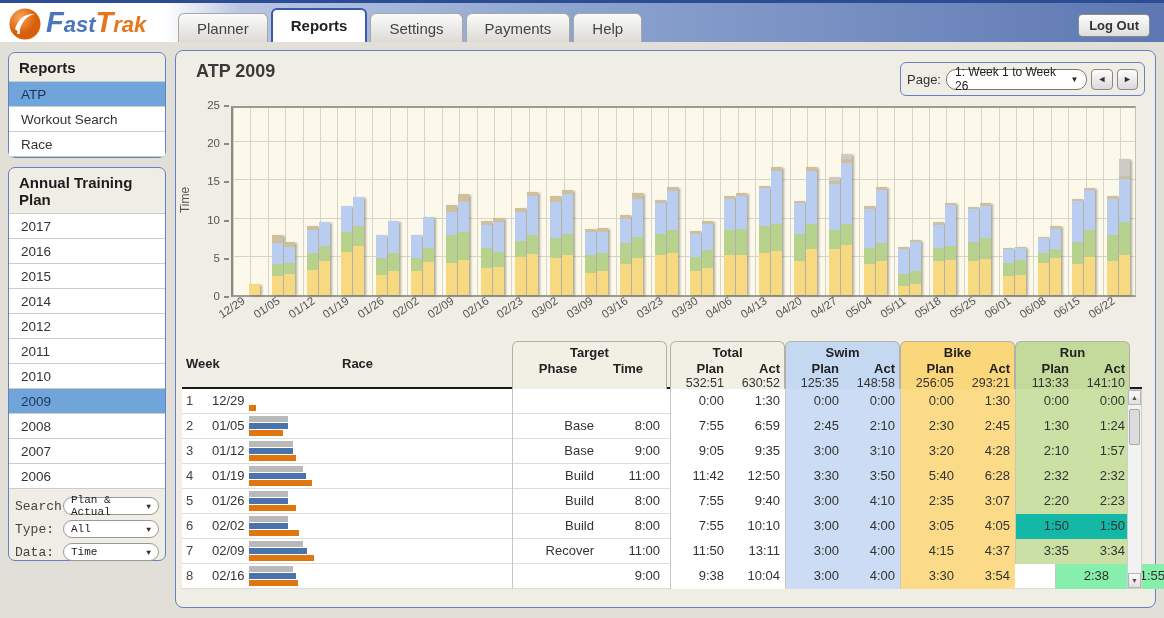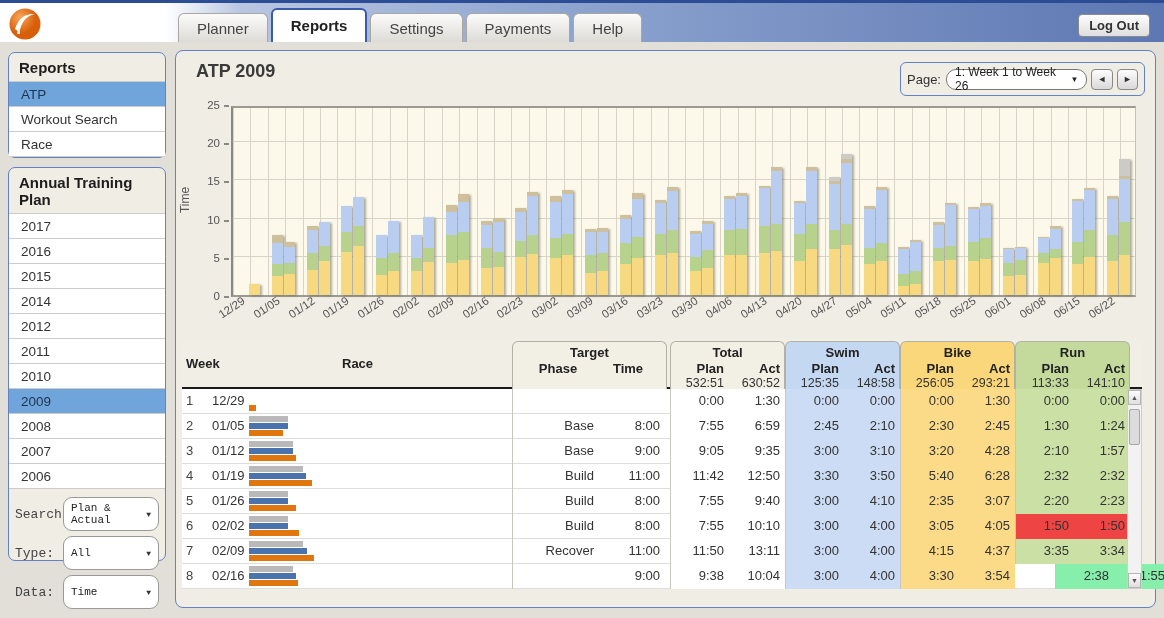--- a/index.html
+++ b/index.html
@@ -31,21 +31,21 @@
   .panel h2 { font-size:15px; color:#1d1d1d; padding:6px 10px 5px; }
   .list { background:#fff; border-top:1px solid #ccc; }
   .list-item { height:25px; line-height:25px; padding-left:12px; font-size:13.5px; color:#333;
     border-bottom:1px solid #ccc; cursor:pointer; background:#fff; }
   .list-item.sel { background:#6fa5da; color:#1f3350; }
 
   
   #filters { padding:8px 6px 6px 6px; }
   .filter-row { display:flex; align-items:center; margin-bottom:5px;font-family:Liberation Mono, monospace; }
   .flabel { width:48px; font-size:13px; color:#444; }
-  .fselect { flex:1; height:34px; border:1px solid #999; border-radius:9px; background:#fff; display:flex;
+  .fselect { flex:1; height:18px; border:1px solid #999; border-radius:9px; background:#fff; display:flex;
     align-items:center; padding:0 7px; font-size:11px; color:#222; cursor:pointer; }
   .fselect .caret { margin-left:auto; font-size:8px; color:#333; }
 
   
   #main { position:absolute; left:175px; top:50px; width:981px; height:558px; background:#f0ede5;
     border:1px solid #6282c4; border-radius:8px; }
   #main-title { position:absolute; left:20px; top:10px; font-size:18px; font-weight:bold; color:#3a3a3a; }
   #pager { position:absolute; right:10px; top:11px; width:245px; height:34px; border:1px solid #6282c4;
     border-radius:6px; display:flex; align-items:center; padding:0 6px; background:#f0ede5; }
   #pager .plabel { font-size:13px; color:#333; margin-right:5px; }
@@ -110,20 +110,21 @@
         <defs>
             <radialGradient id="ball" cx="35%" cy="30%">
               <stop offset="0%" stop-color="#f9a75a"></stop>
               <stop offset="100%" stop-color="#d85f0a"></stop>
             </radialGradient>
           </defs>
         <circle cx="17" cy="17" r="15.5" fill="url(#ball)"></circle>
         <path d="M7,22 Q12,6 27,7 Q15,9 11,25 Z" fill="#ffffff"></path>
         <path d="M9,27 Q10,17 17,12 Q11,19 12,27 Z" fill="#ffffff" opacity="0.85"></path>
       </svg>
+      <span class="lg-text"><span class="lg-fast">Fast</span><span class="lg-trak">Trak</span></span>
     </div>
     <div id="tabs">
       <div class="tab">Planner</div>
       <div class="tab active">Reports</div>
       <div class="tab">Settings</div>
       <div class="tab">Payments</div>
       <div class="tab">Help</div>
     </div>
     <button id="logout">Log Out</button>
   </div>
@@ -740,21 +741,21 @@
             <span class="v2">10:10</span>
           </div>
           <div class="cg" style="left: 603px; background: rgb(204, 220, 244);">
             <span class="v1">3:00</span>
             <span class="v2">4:00</span>
           </div>
           <div class="cg" style="left: 718px; background: rgb(251, 219, 136);">
             <span class="v1">3:05</span>
             <span class="v2">4:05</span>
           </div>
-          <div class="cg" style="left: 833px; background: #ef4444;">
+          <div class="cg" style="left: 833px; background: #14b8a6;">
             <span class="v1">1:50</span>
             <span class="v2">1:50</span>
           </div>
         </div>
         <div class="trow" style="top: 150px;">
           <span class="c-num">7</span>
           <span class="c-date">02/09</span>
           <div class="c-bars">
             <div class="mbar" style="width: 53.9px; background: rgb(185, 185, 185);"></div>
             <div class="mbar" style="width: 57.967px; background: rgb(74, 115, 173);"></div>

